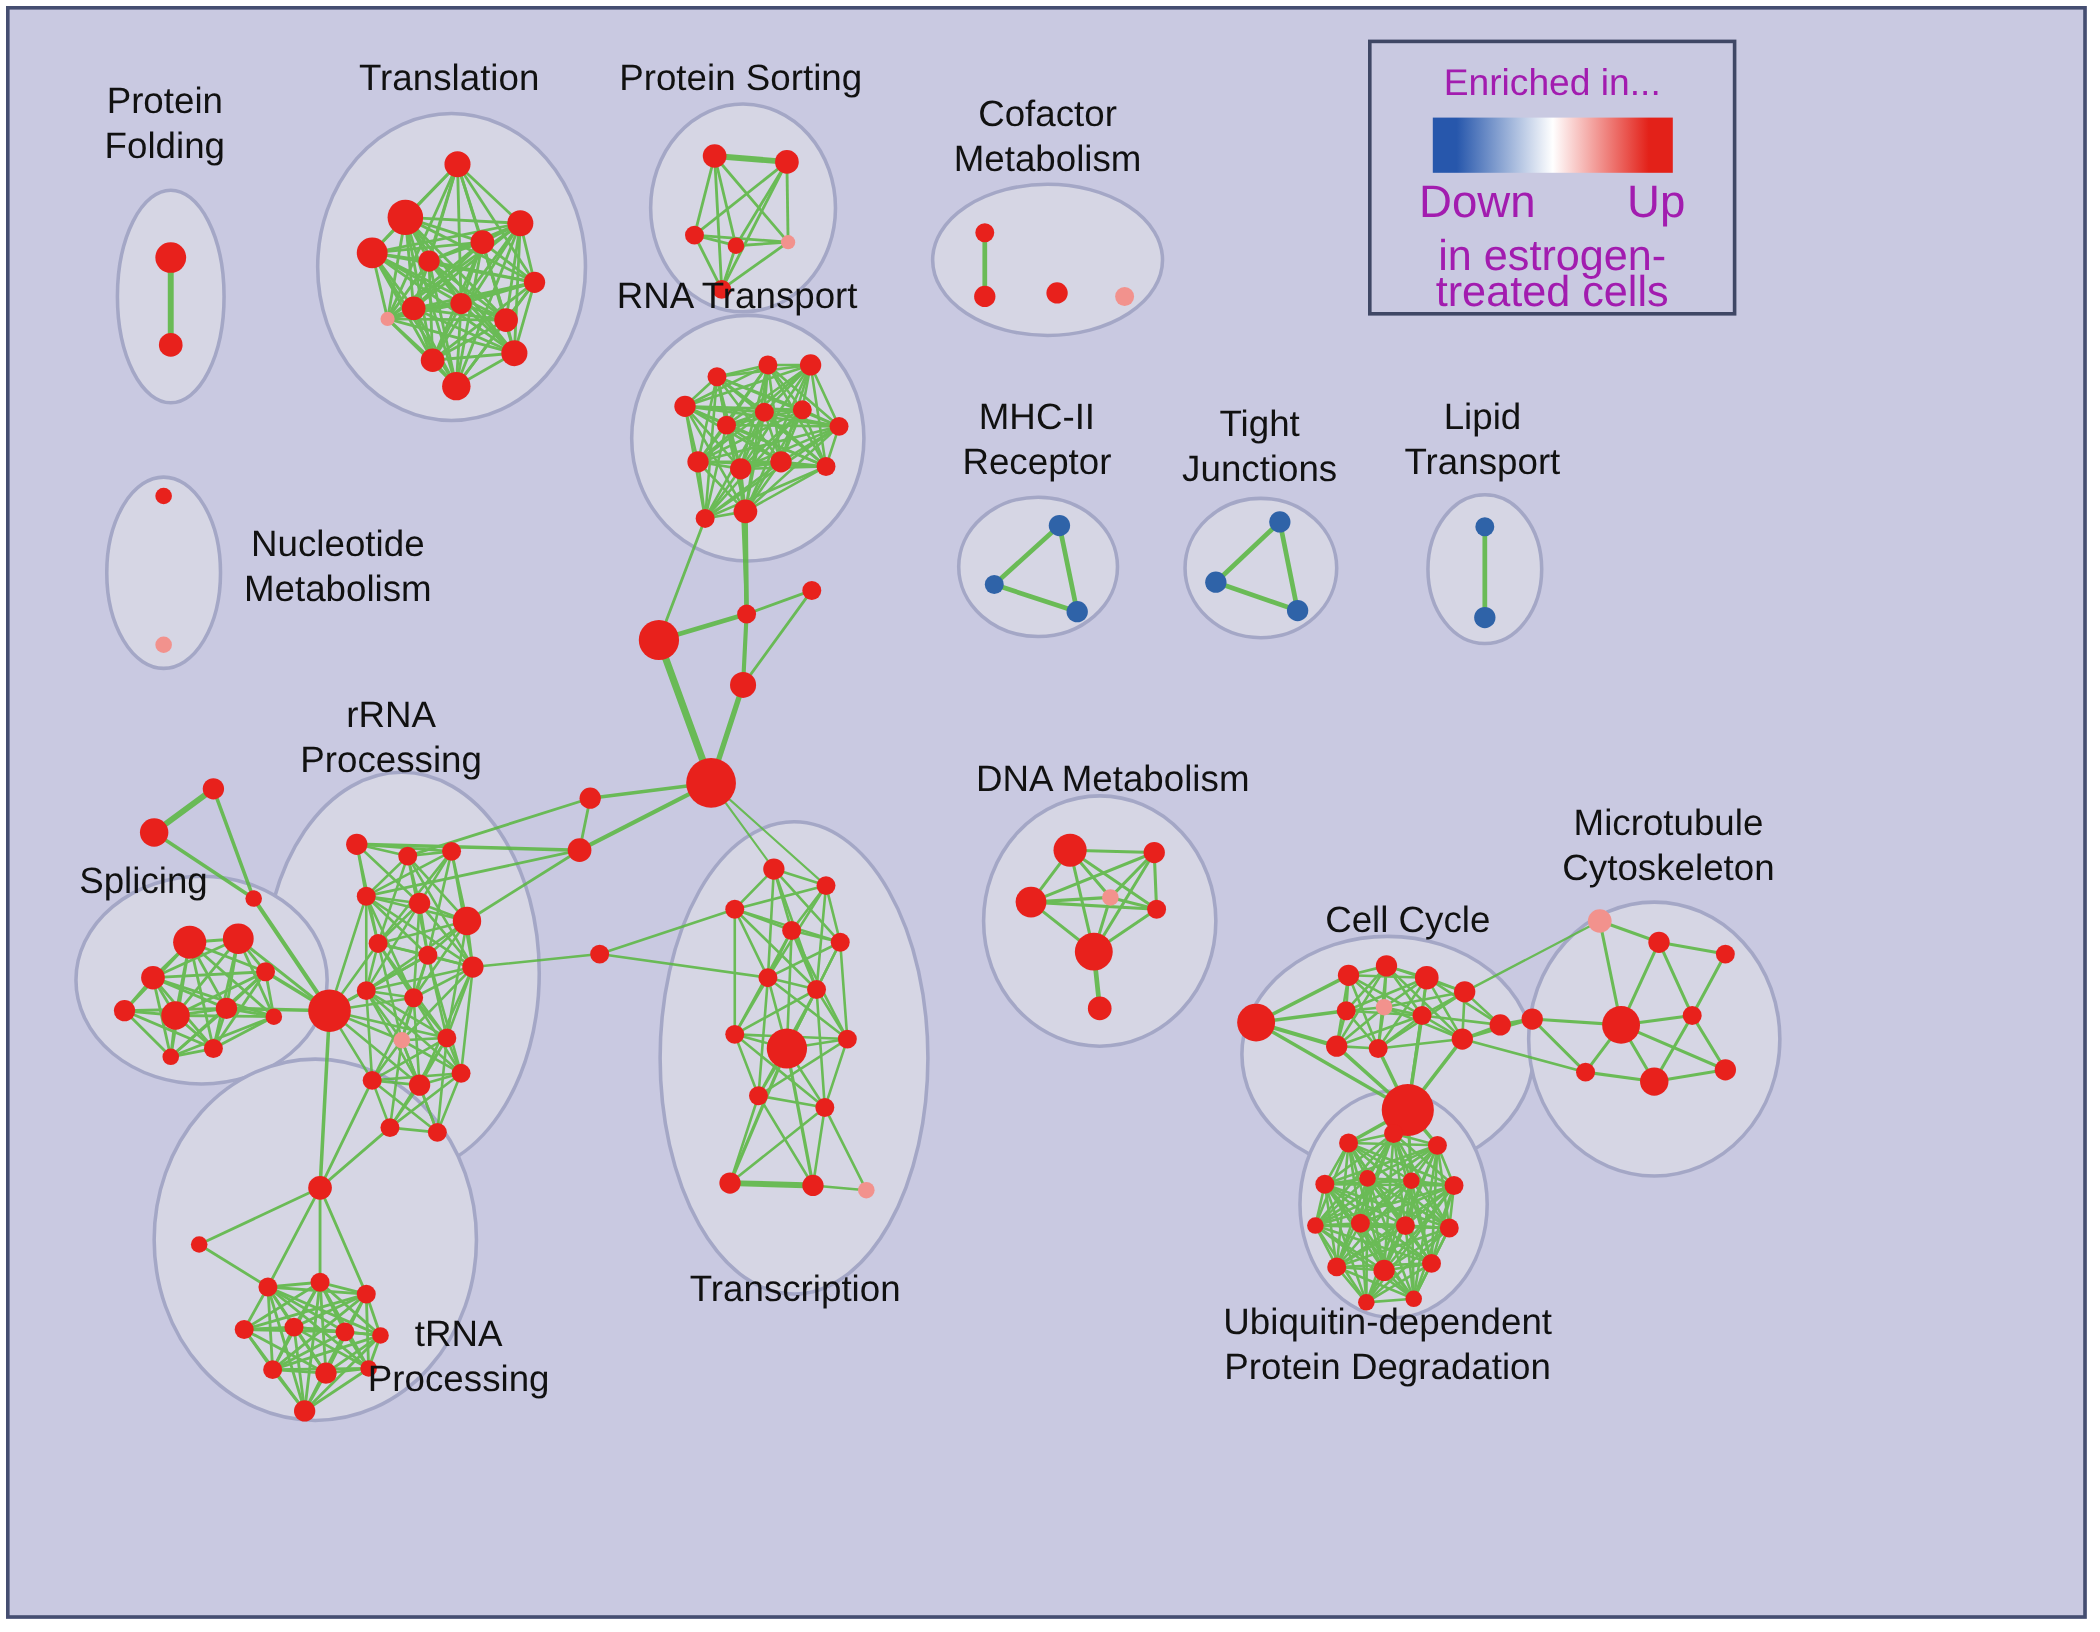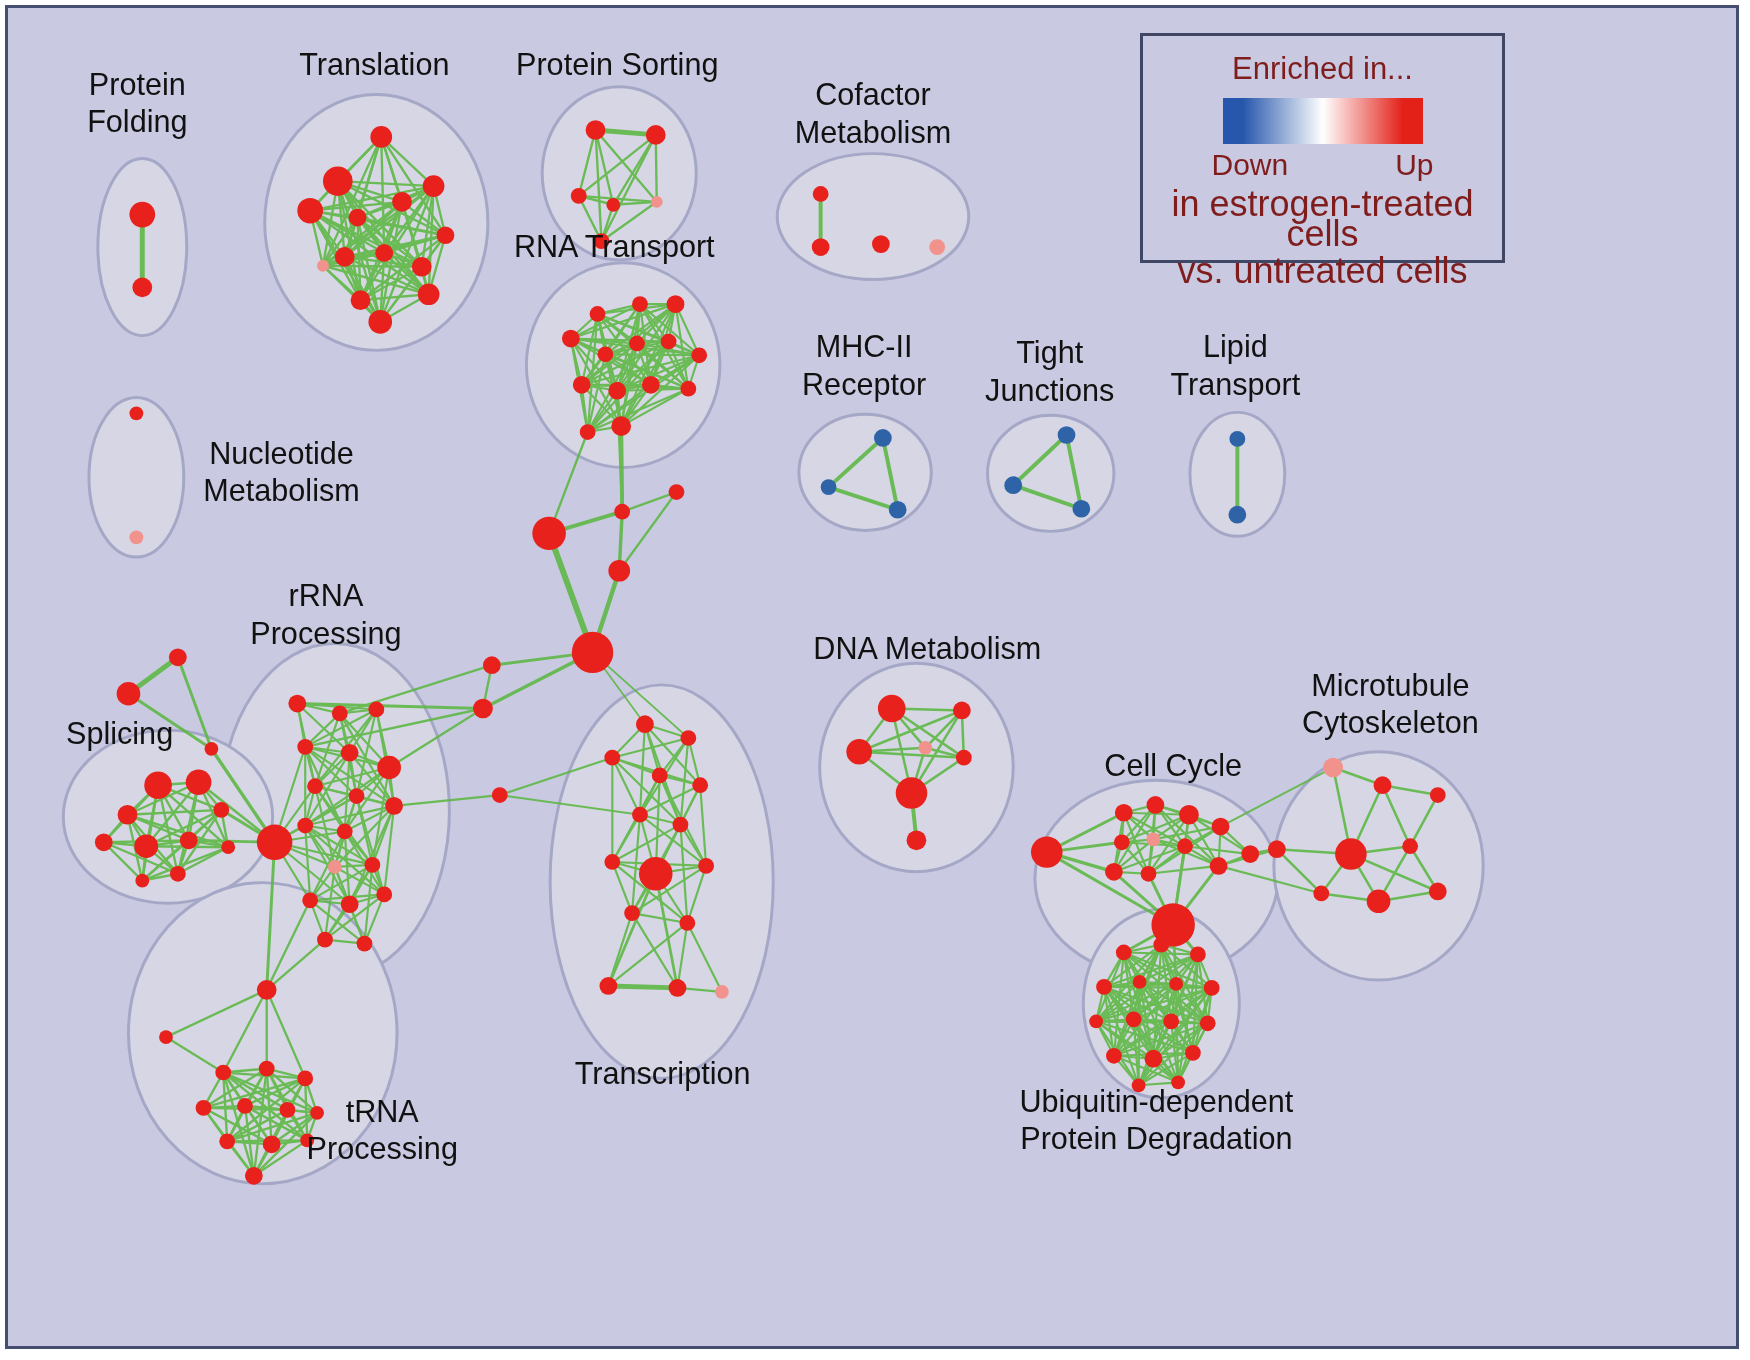--- a/index.html
+++ b/index.html
@@ -1,23 +1,23 @@
 <!DOCTYPE html>
 <html><head>
 <meta charset="utf-8">
 <style>
   html,body{margin:0;padding:0;}
   body{width:1750px;height:1360px;background:#ffffff;overflow:hidden;position:relative;font-family:"Liberation Sans",sans-serif;}
   .figure{position:absolute;left:5px;top:5px;width:1734px;height:1344px;border:3px solid #454e71;box-sizing:border-box;}
   .figure svg{position:absolute;left:0;top:0;width:100%;height:100%;}
   svg text{font-family:"Liberation Sans",sans-serif;}
-  .legend{position:absolute;left:1132px;top:25px;width:365px;height:230px;border:3.5px solid #3f4765;box-sizing:border-box;text-align:center;color:#7f1d1d;}
+  .legend{position:absolute;left:1132px;top:25px;width:307px;height:230px;border:3.5px solid #3f4765;box-sizing:border-box;text-align:center;color:#a21caf;}
   .legend-title{font-size:31px;margin-top:15px;}
   .legend-gradient{width:200px;height:46px;margin:11px auto 0 auto;}
-  .legend-updown{width:222px;margin:4px auto 0 auto;display:flex;justify-content:space-between;font-size:30px;}
+  .legend-updown{width:222px;margin:4px auto 0 auto;display:flex;justify-content:space-between;font-size:38px;}
   .legend-line{font-size:36px;margin-top:7px;line-height:30px;}
 </style>
 </head>
 <body>
 
 <div class="figure" style="background: rgb(201, 201, 225); border-color: rgb(69, 78, 113);">
   <svg id="network-svg" preserveAspectRatio="none" viewBox="0 0 1750 1360">
       <ellipse cx="136" cy="243" rx="45" ry="90" fill="#d6d6e4" stroke="#a4a7c6" stroke-width="3"></ellipse>
       <ellipse cx="373" cy="218" rx="113" ry="130" fill="#d6d6e4" stroke="#a4a7c6" stroke-width="3"></ellipse>
       <ellipse cx="619" cy="168" rx="78" ry="88" fill="#d6d6e4" stroke="#a4a7c6" stroke-width="3"></ellipse>
@@ -919,15 +919,14 @@
     </svg>
 
   <div class="legend" style="border-color: rgb(63, 71, 101);">
     <div class="legend-title">Enriched in...</div>
     <div class="legend-gradient" style="background: linear-gradient(90deg, rgb(39, 87, 172) 0%, rgb(39, 87, 172) 10%, rgb(255, 255, 255) 50%, rgb(227, 33, 25) 90%, rgb(227, 33, 25) 100%);"></div>
     <div class="legend-updown">
       <span>Down</span>
       <span>Up</span>
     </div>
     <div class="legend-line">in estrogen-treated cells</div>
-    <div class="legend-line">vs. untreated cells</div>
   </div>
 </div>
 
 </body></html>

